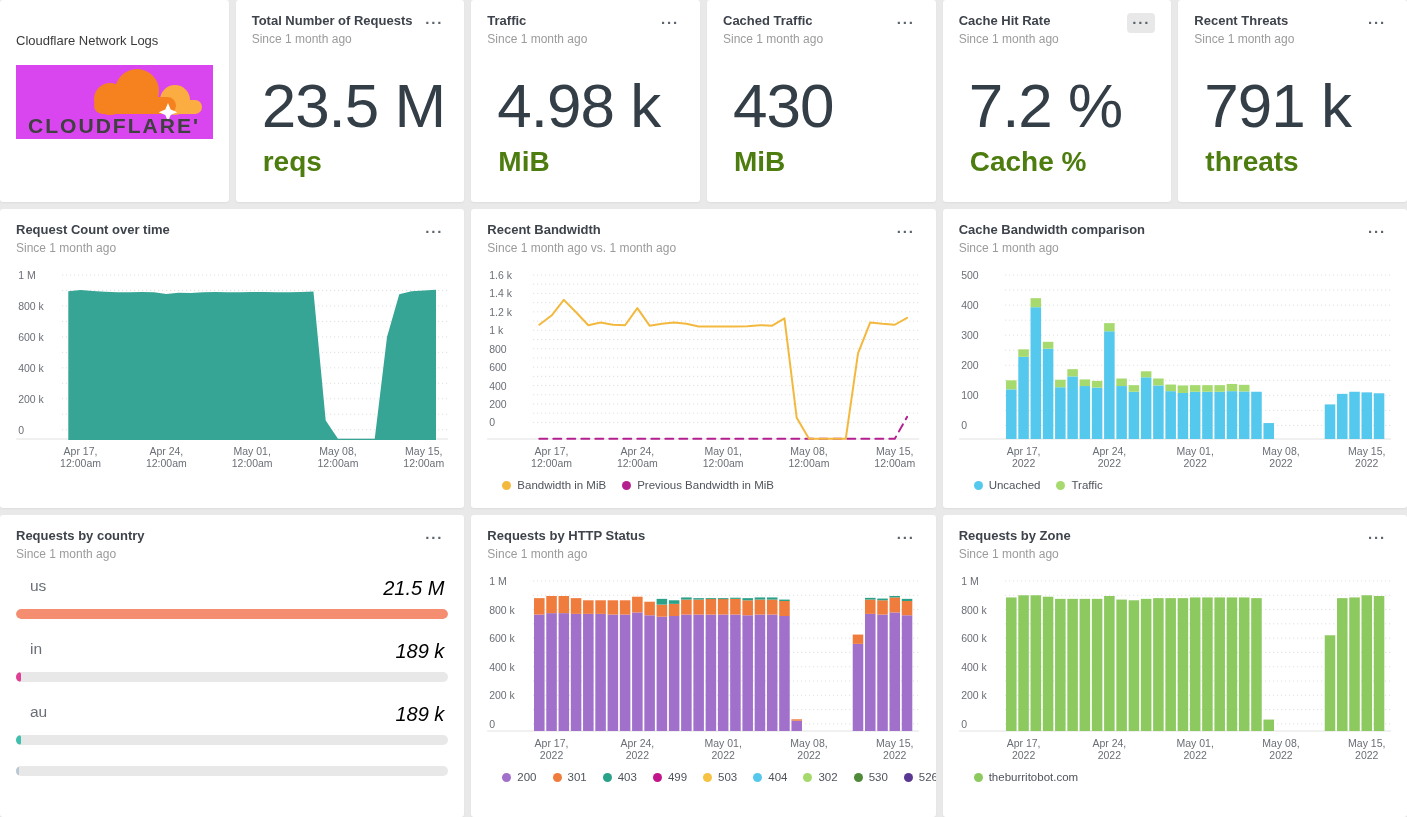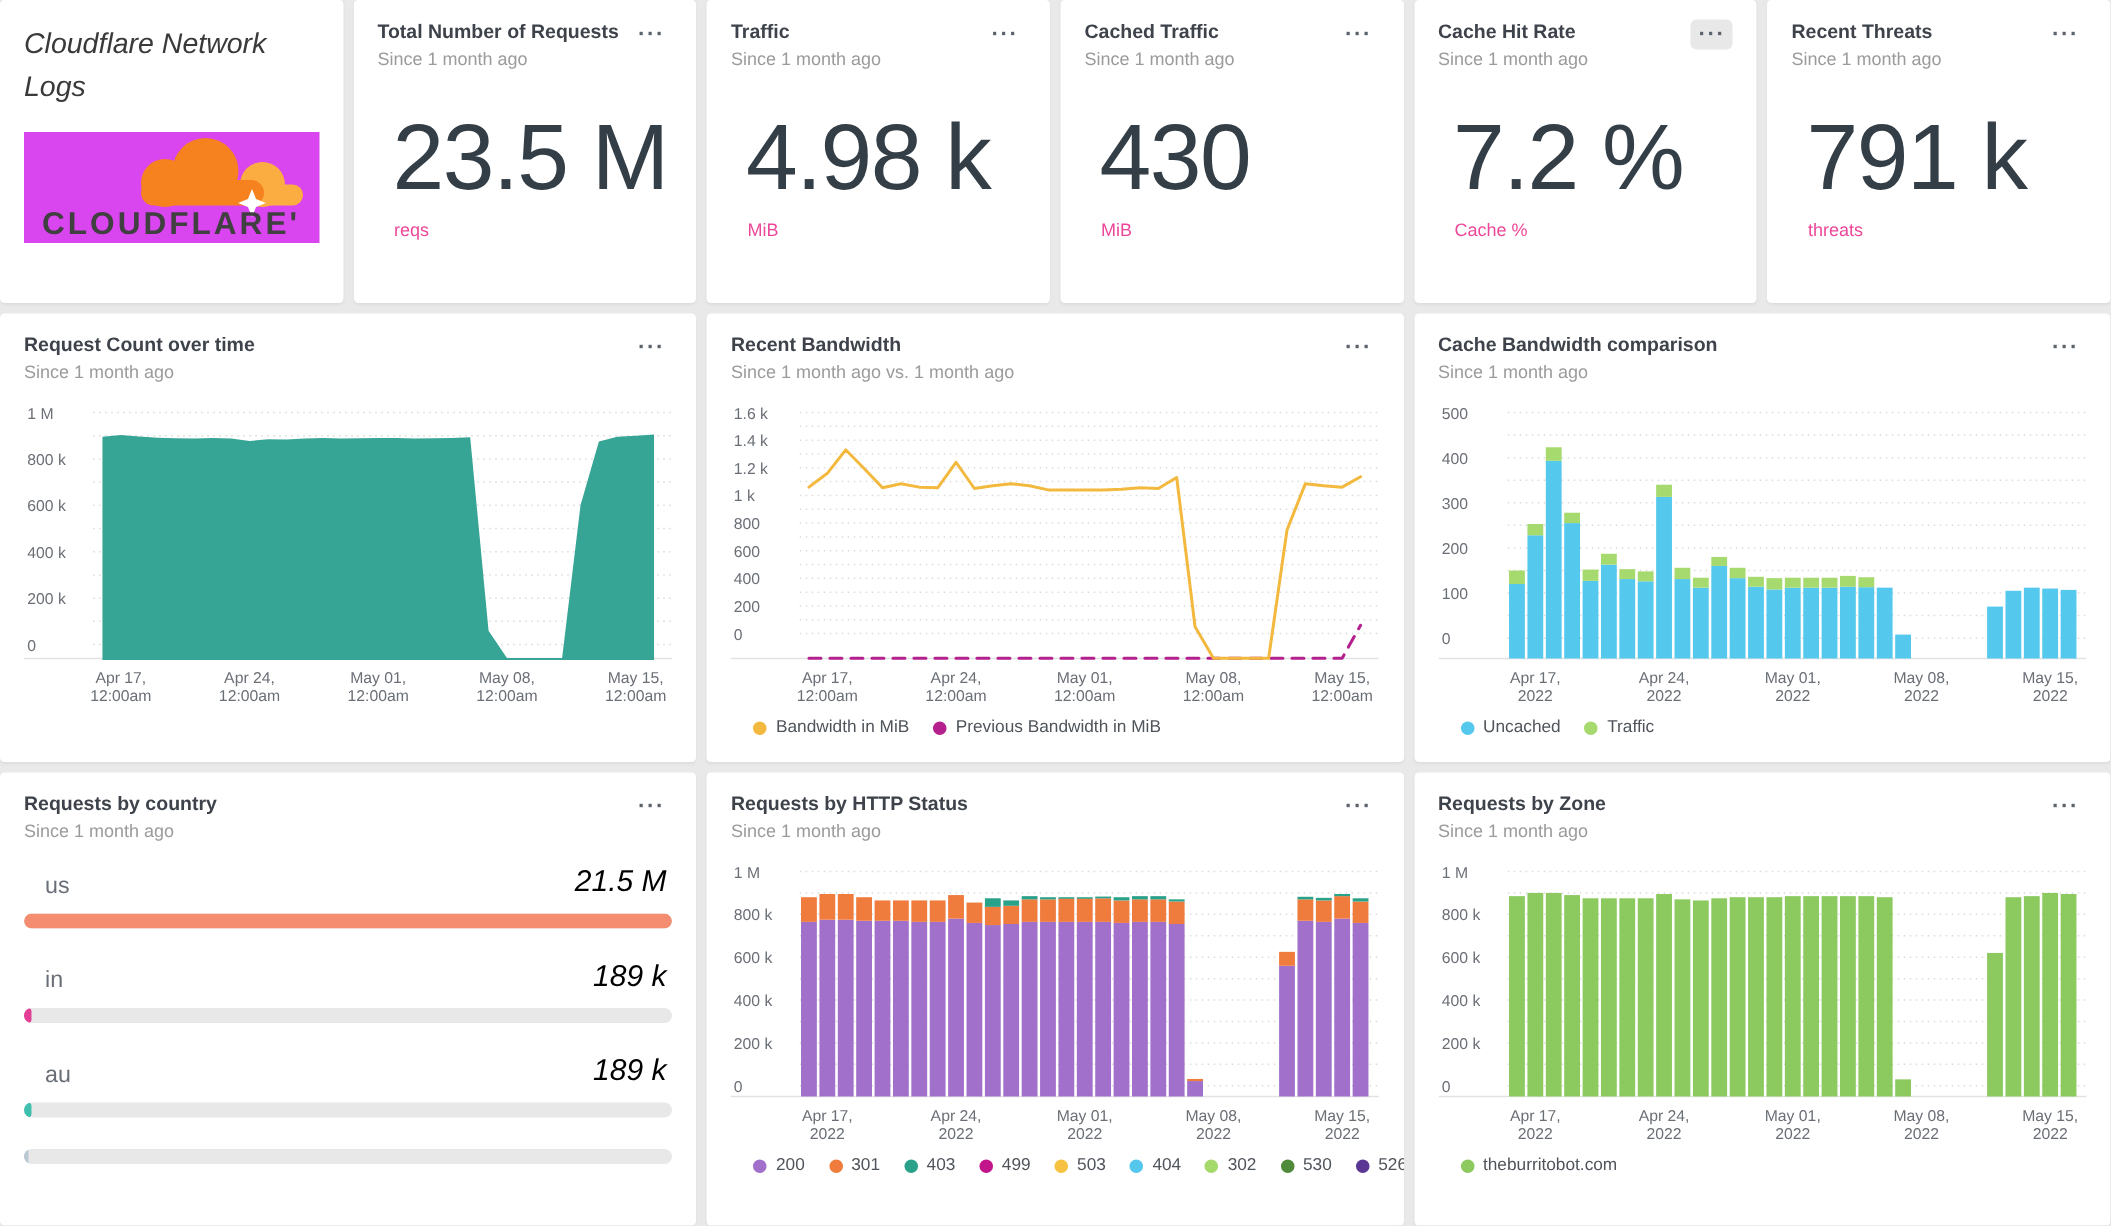--- a/index.html
+++ b/index.html
@@ -9,36 +9,36 @@
          box-shadow:0 1px 2px rgba(0,0,0,.05);}
   .span2{grid-column:span 2;}
   .phead{display:flex;justify-content:space-between;align-items:flex-start;}
   .ptitle{font-size:13px;font-weight:700;color:#3e434b;line-height:1.25;}
   .psub{font-size:12px;color:#9b9b9b;margin-top:3px;}
   .menu{color:#5c636b;font-size:15px;font-weight:700;letter-spacing:1px;line-height:12px;
         cursor:pointer;padding:4px 5px;border-radius:4px;user-select:none;}
   .menu.active{background:#e8e8e8;}
   
   .statval{font-size:62px;color:#333e47;margin:26px 0 0 10px;letter-spacing:-1px;line-height:1.1;}
-  .statunit{font-size:12px;color:#ec4899;margin:6px 0 0 11px;}
+  .statunit{font-size:28px;color:#4d7c0f;margin:6px 0 0 11px;font-weight:bold;}
   
-  .logo-title{font-size:19px;color:#3a3a3a;line-height:1.55;margin-top:2px;font-style:italic;}
+  .logo-title{font-size:13px;color:#3a3a3a;line-height:1.55;margin-top:18px;}
   .logo-box{margin-top:14px;width:197px;height:74px;background:#d946ef;display:flex;
             align-items:center;justify-content:center;}
   
   .chart-box{margin-top:10px;}
   .chart-box svg{display:block;}
   .legend{display:flex;gap:16px;align-items:center;margin:2px 0 0 4px;flex-wrap:nowrap;padding-left:11px;}
   .legend .litem{display:flex;align-items:center;gap:6px;font-size:11.5px;color:#4f545b;cursor:pointer;white-space:nowrap;}
   .legend .dot{width:9px;height:9px;border-radius:50%;flex:0 0 auto;}
   
   .crows{margin-top:4px;}
   .crow{margin-top:21px;}
   .crow:first-child{margin-top:16px;}
-  .crow .line1{display:flex;justify-content:space-between;align-items:flex-end;padding:0 4px 0 14px;}
+  .crow .line1{display:flex;justify-content:space-between;align-items:flex-start;padding:0 4px 0 14px;}
   .crow .clabel{font-size:15.5px;color:#6a6f77;}
   .crow .cvalue{font-size:20px;color:#000000;font-style:italic;}
   .crow .track{margin-top:9px;height:10px;border-radius:5px;background:#e8e8e8;position:relative;overflow:hidden;}
   .crow .fill{position:absolute;left:0;top:0;bottom:0;border-radius:5px;}
 </style>
 </head>
 <body>
 
 <div class="dash">
 

